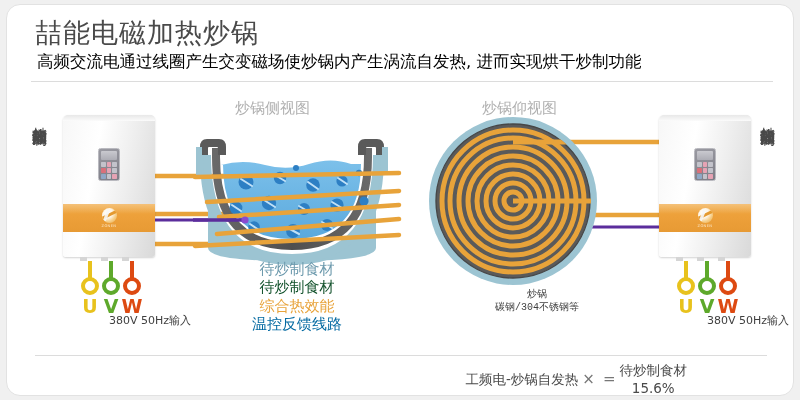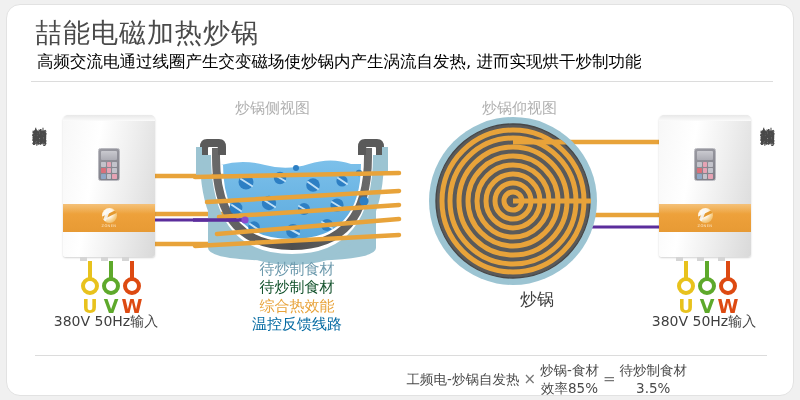--- a/index.html
+++ b/index.html
@@ -148,22 +148,22 @@
     position: absolute;
     writing-mode: vertical-rl; text-orientation: upright;
     font-size: 15px; color: #4a4a4a; line-height: 1.04;
     letter-spacing: 0.5px;
   }
   #vlabel-left  { left: 24px;  top: 110px; }
   #vlabel-right { left: 752px; top: 110px; }
 
   
   .input-caption {
-    position: absolute; font-size: 14px; color: #3f3f3f;
-    white-space: nowrap; text-align: center; width: 170px;
+    position: absolute; font-size: 11px; color: #3f3f3f;
+    white-space: nowrap; text-align: right; width: 170px;
   }
   #input-left  { left: 14px;  top: 308px; }
   #input-right { left: 612px; top: 308px; }
 
   
   #stage { position: absolute; left: 0; top: 0; width: 788px; height: 392px; }
 
   
   #legend {
     position: absolute; left: 200px; top: 255px;
@@ -172,21 +172,21 @@
   }
   #legend div { white-space: nowrap; }
   .lg-insul { color:#6d9aad; }
   .lg-food  { color:#14532d; }
   .lg-coil  { color:#e8a33a; }
   .lg-temp  { color:#0369a1; }
 
   
   #wok-labels {
     position: absolute; left: 430px; top: 284px; width: 200px;
-    text-align: center; font-size: 17px; color: #3f3f3f; line-height: 1.26;
+    text-align: center; font-size: 10px; color: #3f3f3f; line-height: 1.26; font-family: Liberation Mono, monospace;
   }
 
   
   #bottom-rule {
     position: absolute; left: 28px; top: 350px;
     width: 732px; height: 1px; background: #dcdcdc;
   }
   #equation {
     position: absolute; left: 120px; top: 356px;
     width: 560px; height: 36px;
@@ -441,32 +441,29 @@
 
   <div id="legend">
     <div class="lg-insul">待炒制食材</div>
     <div class="lg-food">待炒制食材</div>
     <div class="lg-coil">综合热效能</div>
     <div class="lg-temp">温控反馈线路</div>
   </div>
 
   <div id="wok-labels">
     <div>炒锅</div>
+    <div>碳钢/304不锈钢等</div>
   </div>
 
   <div id="bottom-rule"></div>
   <div id="equation">
     <div class="eq-term">
       <div>工频电-炒锅自发热</div>
     </div>
     <div class="eq-op">×</div>
-    <div class="eq-term">
-      <div>炒锅-食材</div>
-      <div>效率85%</div>
-    </div>
     <div class="eq-op">=</div>
     <div class="eq-term">
       <div>待炒制食材</div>
-      <div>3.5%</div>
+      <div>15.6%</div>
     </div>
   </div>
 
 </div>
 
 </body></html>

